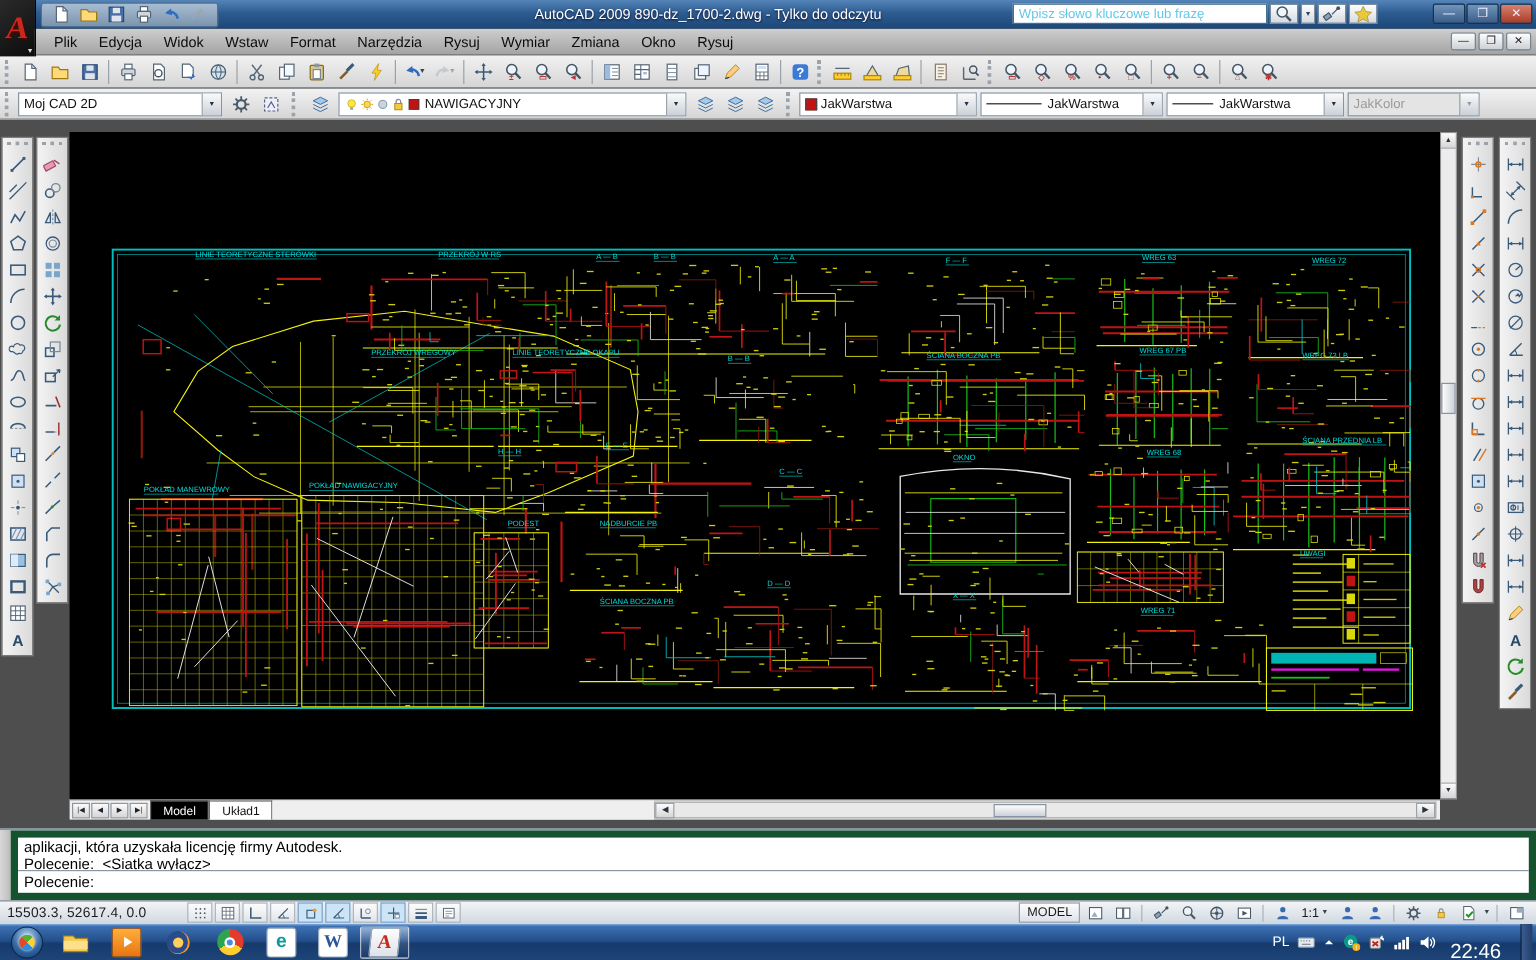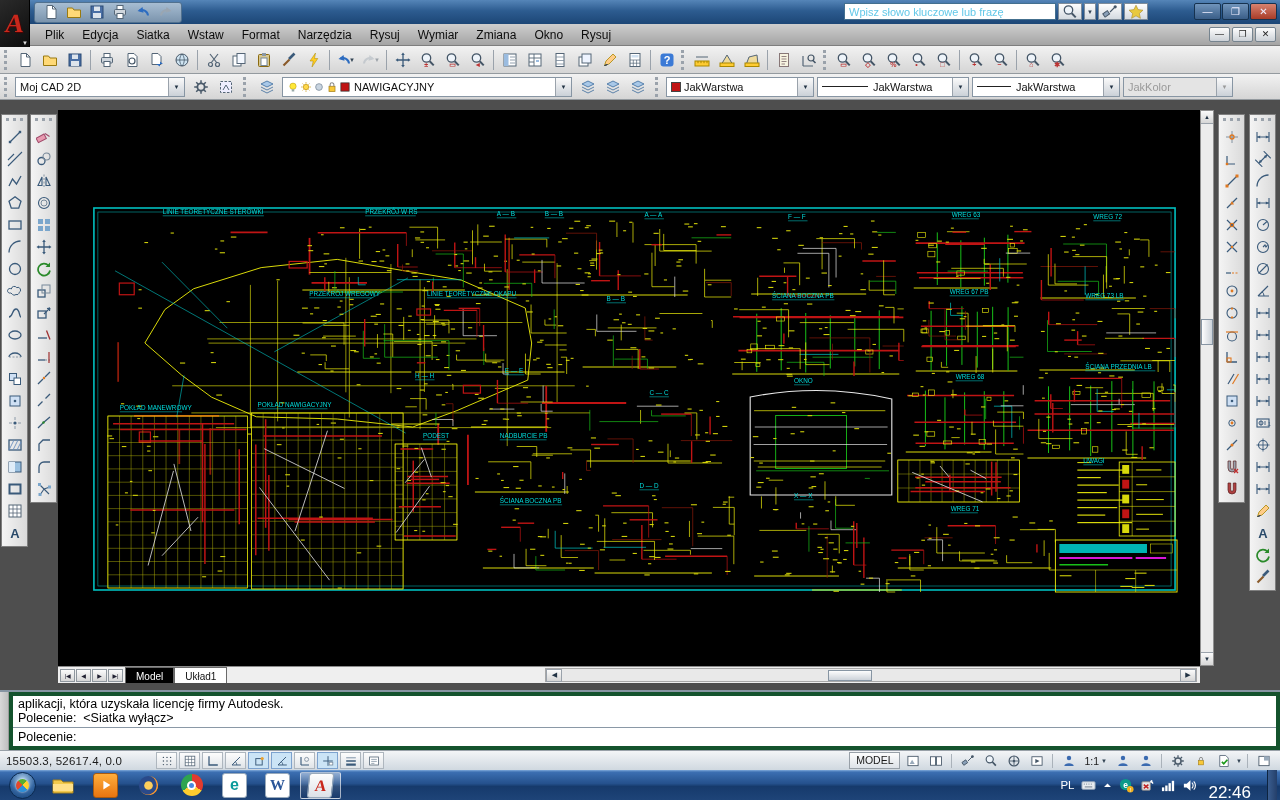--- a/index.html
+++ b/index.html
@@ -69,21 +69,21 @@
 .hsthumb{position:absolute;left:43%;width:44px;height:11px;top:1px;background:linear-gradient(#fdfdfd,#ccd2d9);border:1px solid #8795a3}
 .vscroll{width:14px;flex:0 0 14px;display:flex;flex-direction:column;background:#e3e3e3;border:1px solid #909090;margin-bottom:17px}
 .vsbtn{height:13px;background:linear-gradient(#fbfbfb,#d6d6d6);border-bottom:1px solid #9aa2ab;font-size:6px;display:flex;align-items:center;justify-content:center;color:#234}
 .vsbtn.bottom{border-top:1px solid #9aa2ab;border-bottom:none}
 .vstrack{flex:1;position:relative;background:#ececec}
 .vsthumb{position:absolute;top:37%;left:0;right:0;height:26px;background:linear-gradient(90deg,#fdfdfd,#ccd2d9);border:1px solid #8795a3}
 
 
 .cmd{height:60px;flex:0 0 60px;background:#efefef;border-top:2px solid #8795a3;display:flex;font-family:"Liberation Mono",monospace}
 .cmdgrip{width:9px;background:linear-gradient(90deg,#d8d8d8,#bfbfbf);border-right:1px solid #9a9a9a}
-.cmdbody{flex:1;display:flex;flex-direction:column;background:#fff;border:4px solid #14532d}
+.cmdbody{flex:1;display:flex;flex-direction:column;background:#fff;border:6px solid #14532d}
 .cmdhistory{height:38px;border-bottom:1px solid #8a98a6;padding:1px 5px;font-size:12.5px;line-height:14px;color:#000;overflow:hidden;white-space:pre}
 .cmdinput{flex:1;padding:2px 5px;font-size:12.5px;color:#000}
 
 
 .status{height:20px;flex:0 0 20px;background:linear-gradient(#f3f5f7,#d0d8e0);border-top:1px solid #98a0a8;display:flex;align-items:center;font-size:11px;padding:0 6px;gap:2px;color:#1a1a1a}
 .coords{width:148px;font-size:11.5px;letter-spacing:.2px}
 .stgl{width:21px;height:17px;border:1px solid #aeb6be;display:flex;align-items:center;justify-content:center;background:linear-gradient(#fdfdfd,#e0e4e8)}
 .stgl.pressed{background:#cbe4f6;border-color:#7da2ce}
 .stright{margin-left:auto;display:flex;align-items:center;gap:2px}
 .modelbtn{border:1px solid #98a0a8;padding:1px 6px 2px;background:linear-gradient(#fdfdfd,#dde2e8);font-size:10.5px}
@@ -159,20 +159,21 @@
         </div>
         <div class="tbtn">
           <span style="display:flex">
             <svg viewBox="0 0 16 16" width="16" height="16">
               <path d="M3 11.5A6 6 0 0 1 11.5 6.5" fill="none" stroke="#9aa6b2" stroke-width="2"></path>
               <path d="M8.5 3l5 4-6 1.8z" fill="#9aa6b2"></path>
             </svg>
           </span>
         </div>
       </div>
+    <div class="titletext">AutoCAD 2009 890-dz_1700-2.dwg - Tylko do odczytu</div>
     <div class="infocenter">
       <input class="searchbox" placeholder="Wpisz słowo kluczowe lub frazę" style="">
       <span id="ic-icons" style="display:flex;gap:2px">
           <div class="icbtn">
             <span style="display:flex">
               <svg viewBox="0 0 16 16" width="16" height="16">
                 <circle cx="6.5" cy="6" r="4.2" fill="#eef4fa" stroke="#456" stroke-width="1.3"></circle>
                 <path d="M9.7 9.2l4 4.2" stroke="#456" stroke-width="2"></path>
               </svg>
             </span>
@@ -204,21 +205,21 @@
       <div class="wbtn">—</div>
       <div class="wbtn">❐</div>
       <div class="wbtn close">✕</div>
     </div>
   </div>
 
   <div class="menubar">
     <span id="menus" style="display:flex">
         <div class="menu">Plik</div>
         <div class="menu">Edycja</div>
-        <div class="menu">Siatka</div>
+        <div class="menu">Widok</div>
         <div class="menu">Wstaw</div>
         <div class="menu">Format</div>
         <div class="menu">Narzędzia</div>
         <div class="menu">Rysuj</div>
         <div class="menu">Wymiar</div>
         <div class="menu">Zmiana</div>
         <div class="menu">Okno</div>
         <div class="menu">Rysuj</div>
       </span>
     <div class="menu-winbtns">

